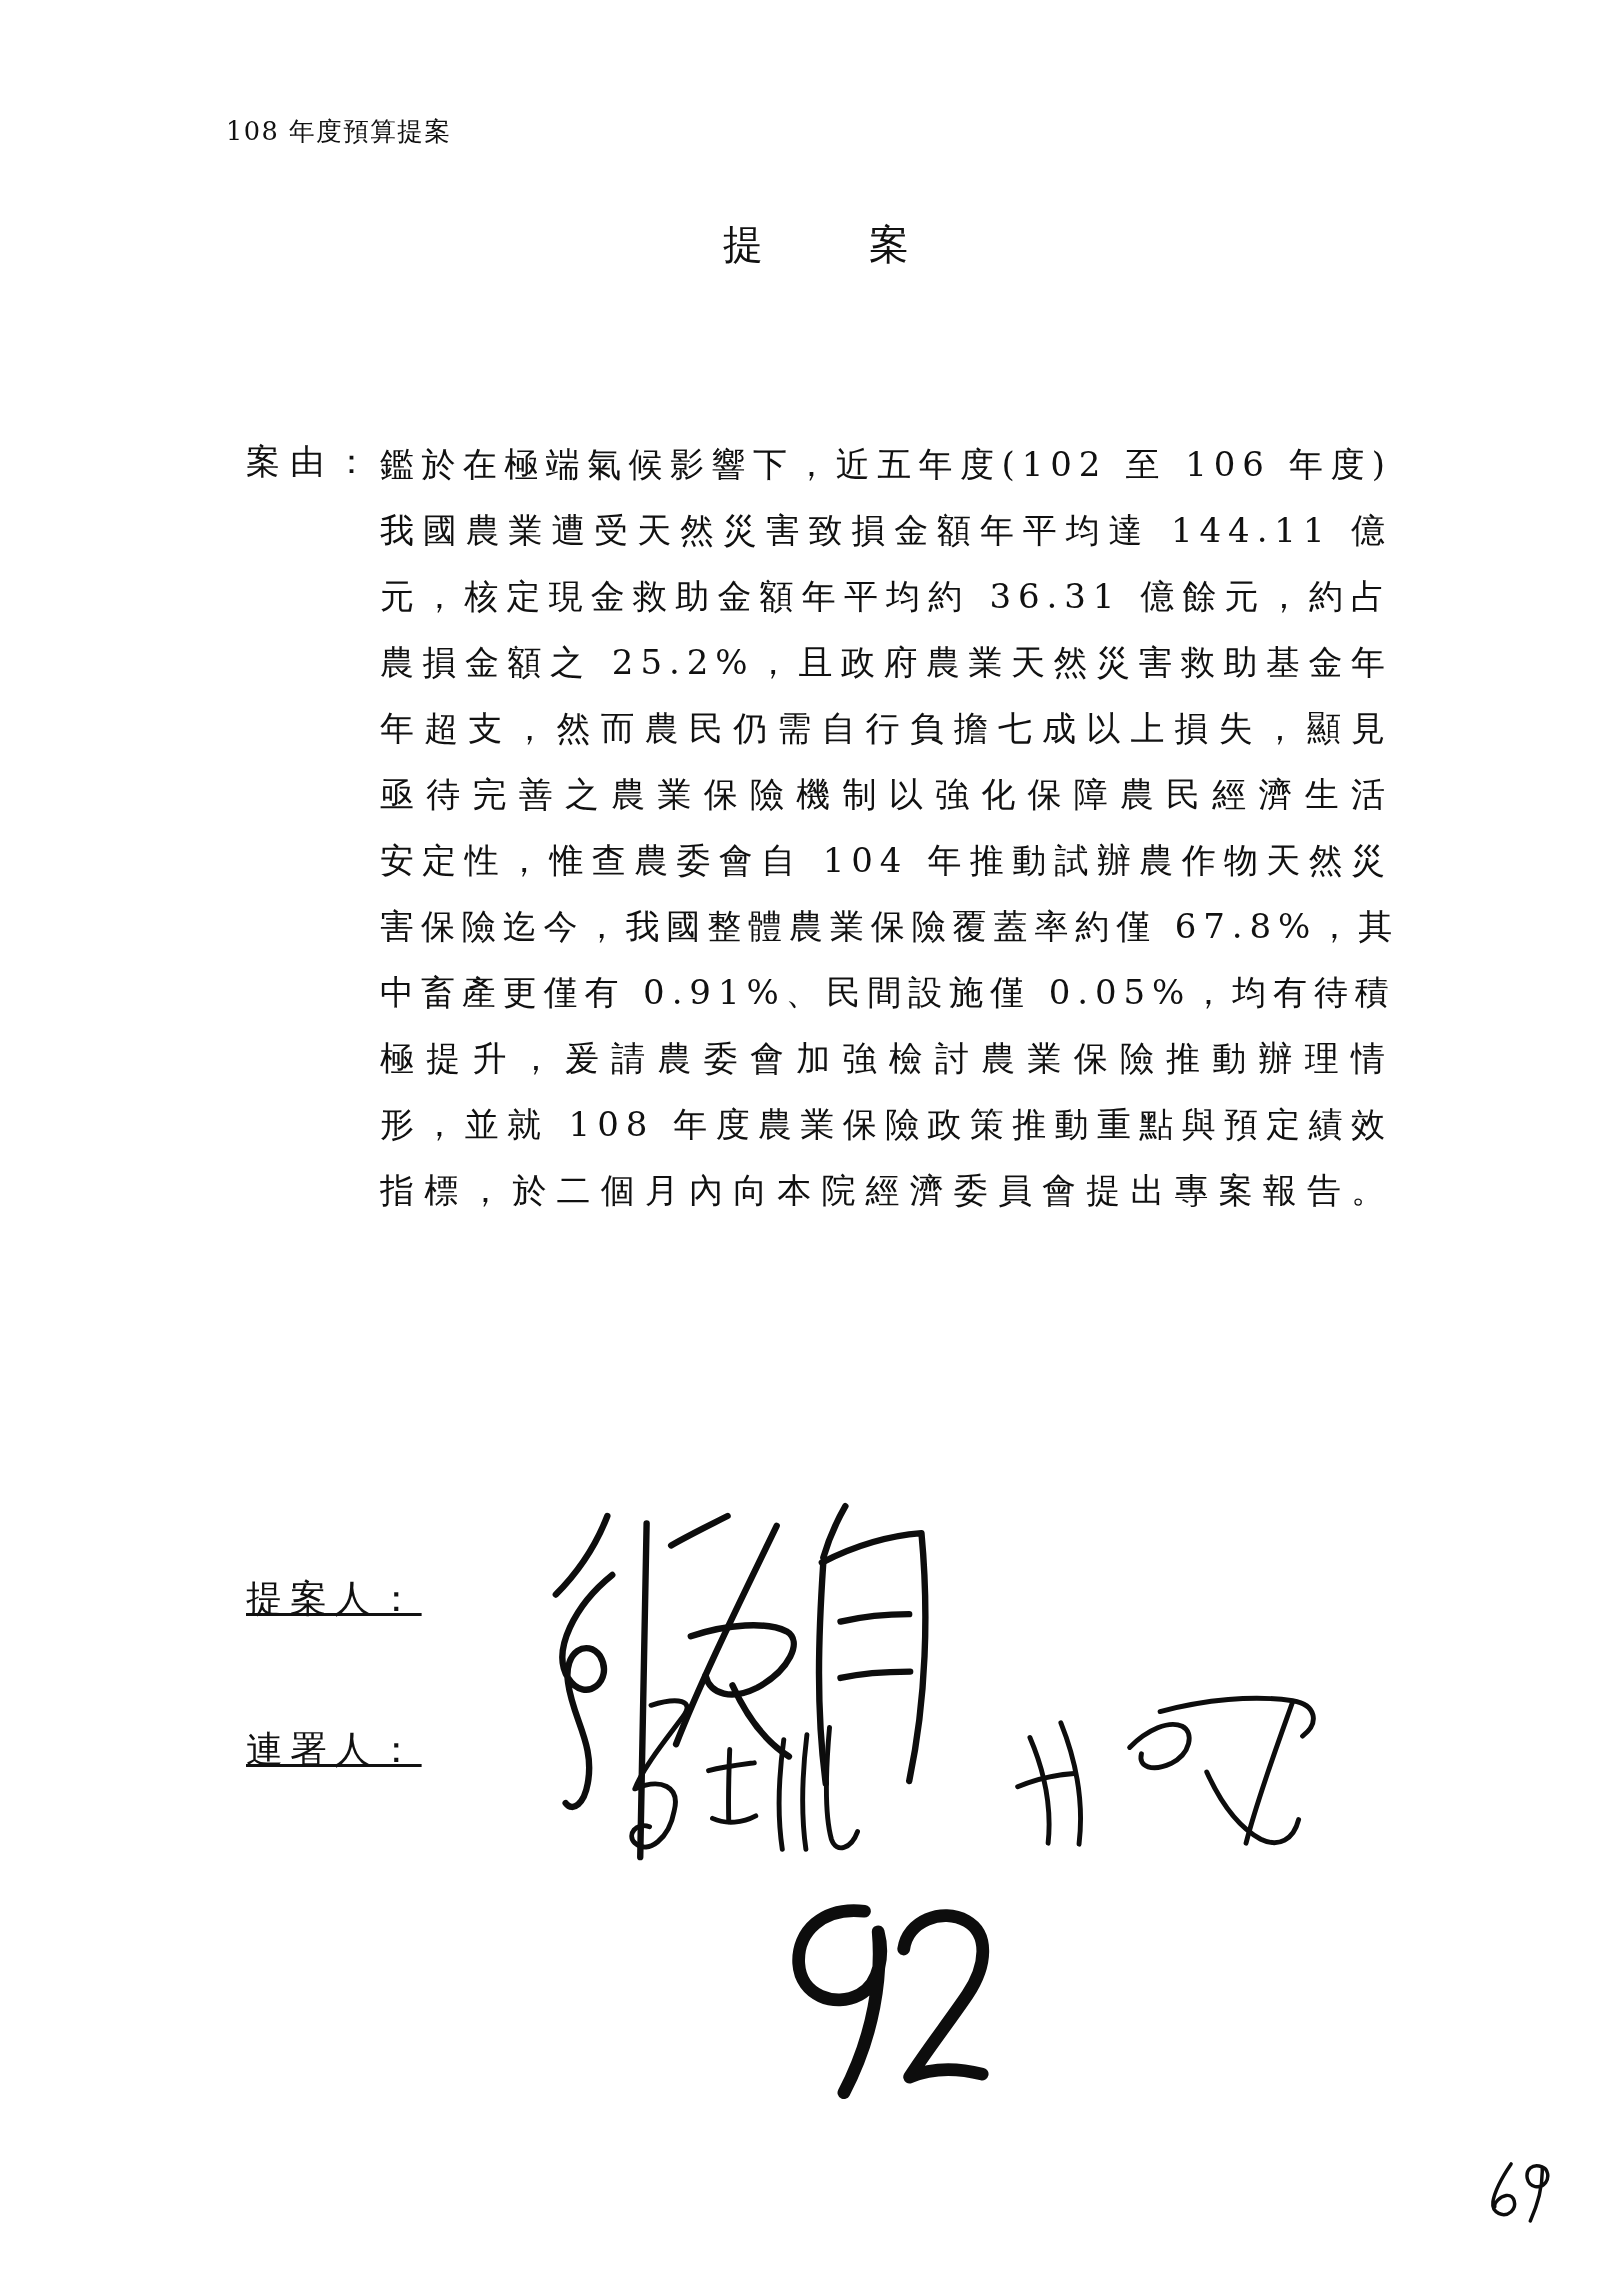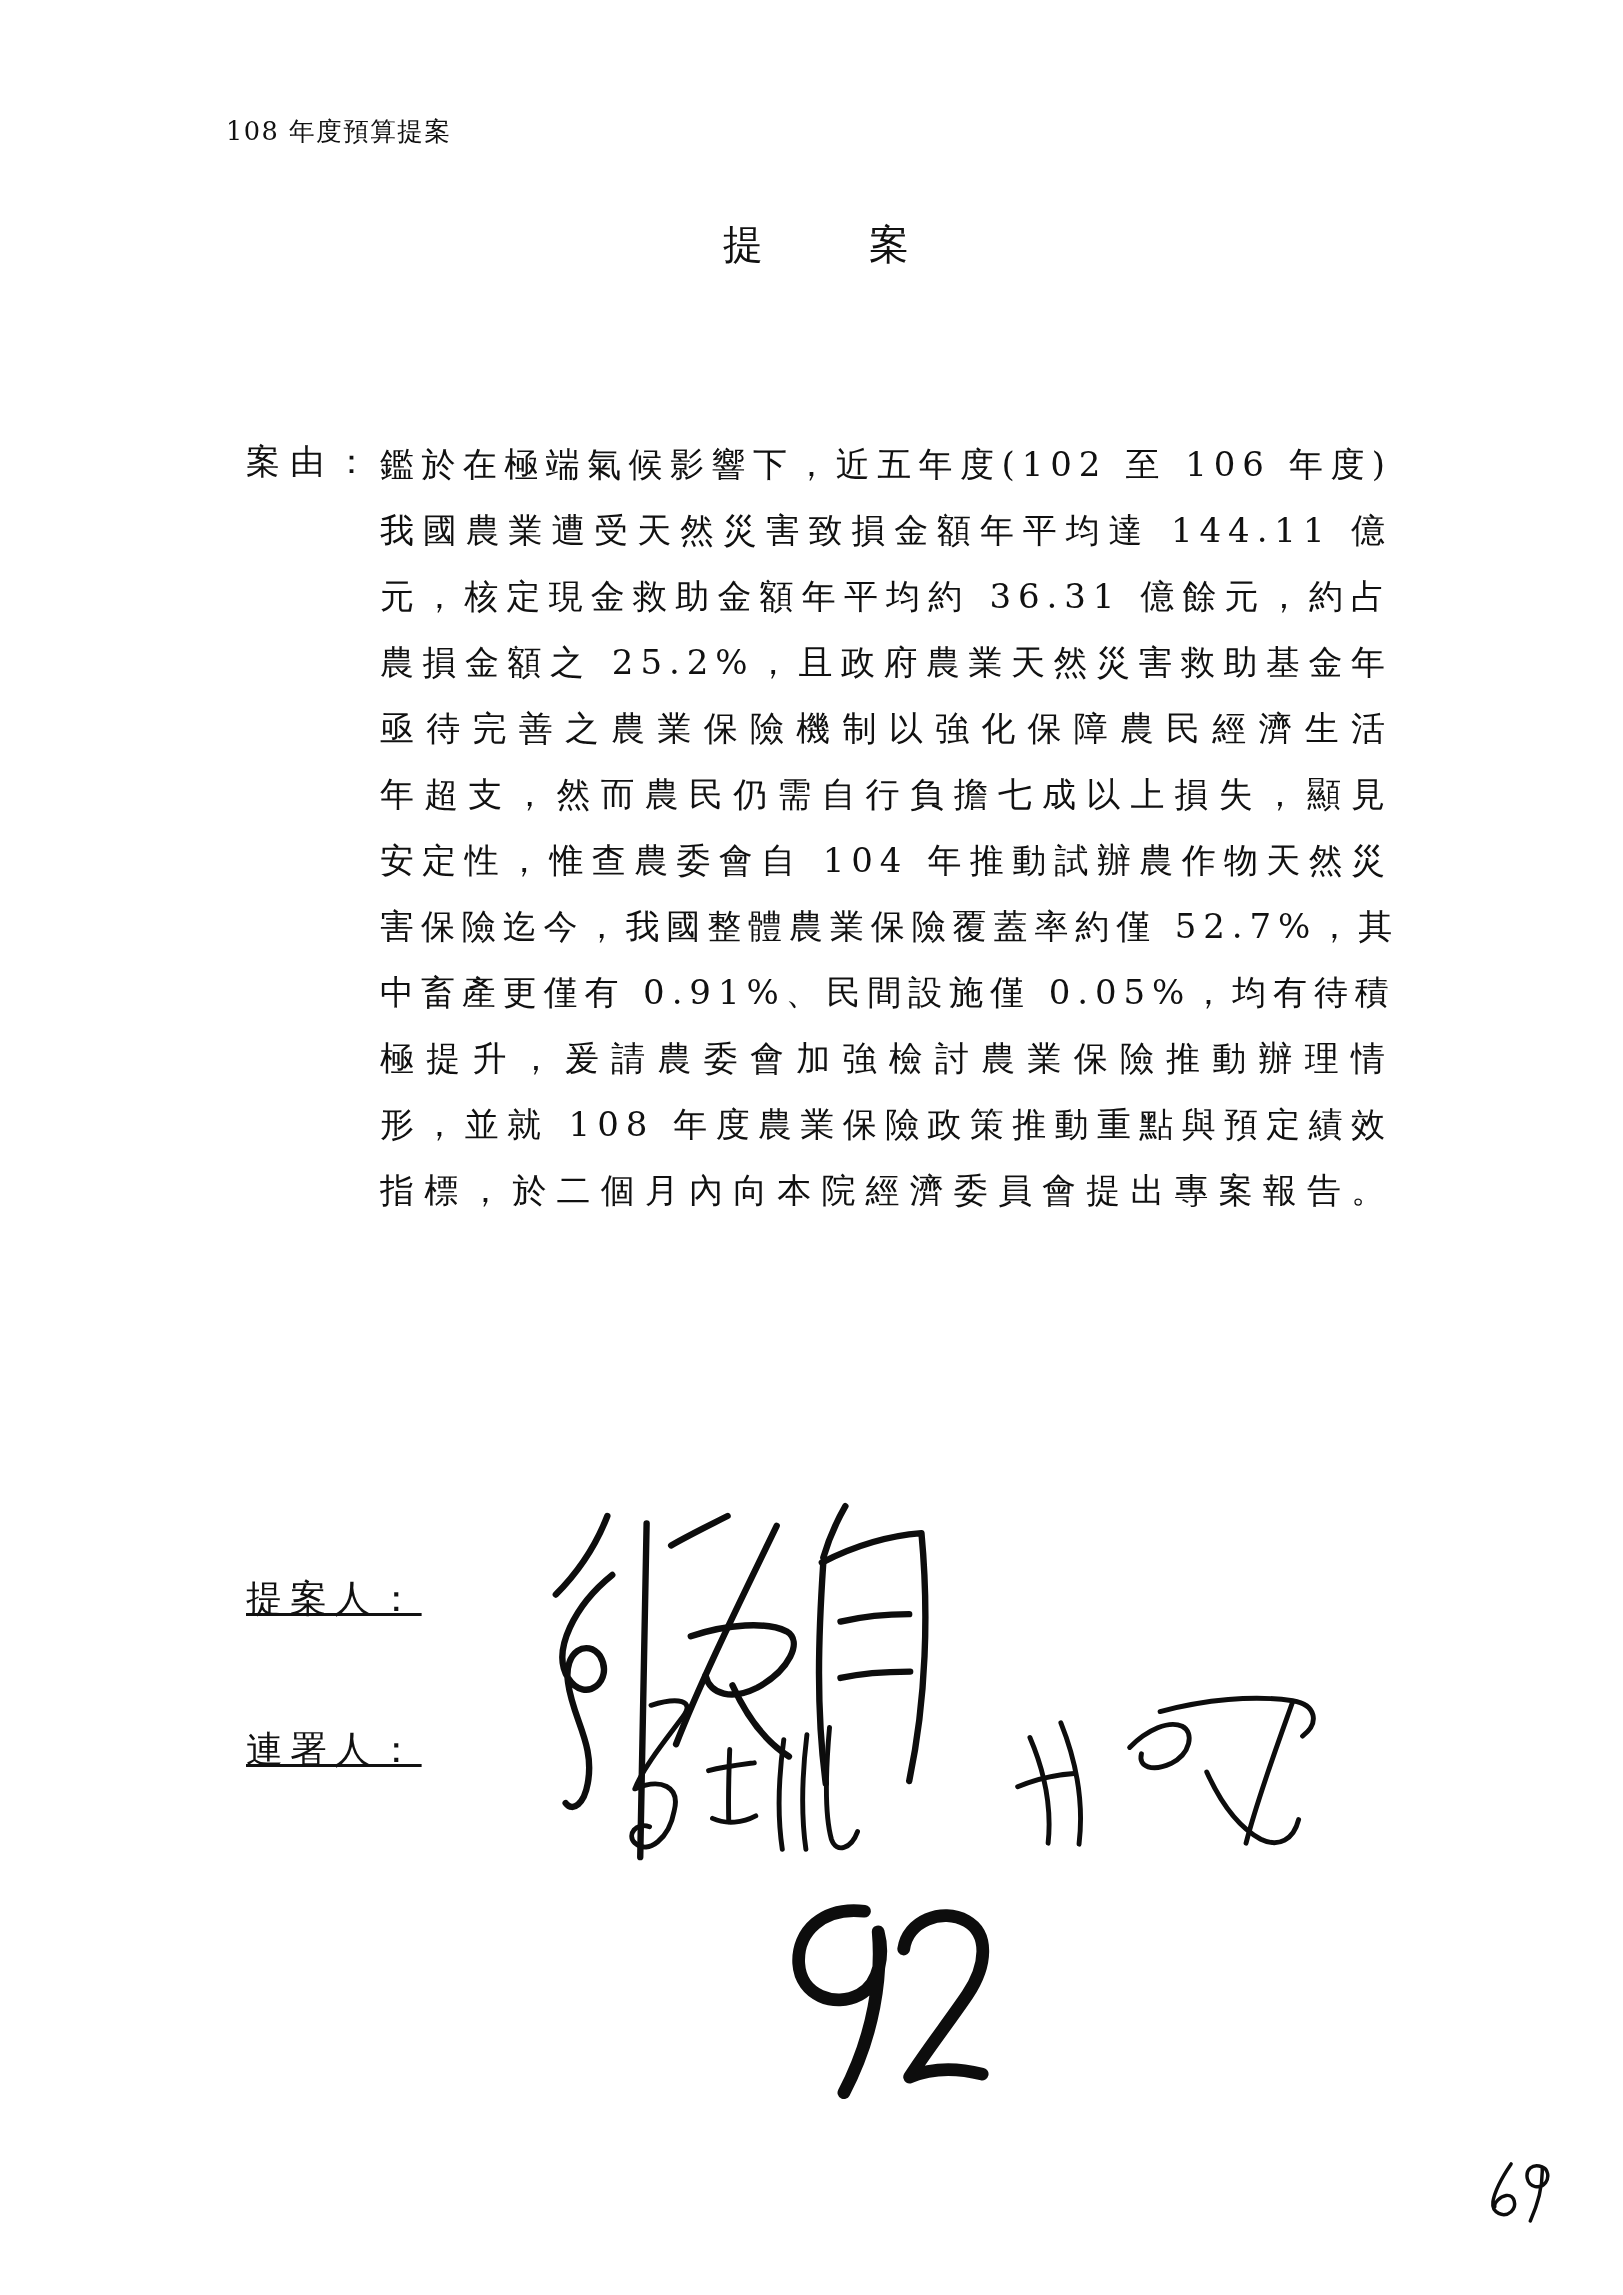--- a/index.html
+++ b/index.html
@@ -79,24 +79,24 @@
   </div>
 
 
   <div class="case-label">案由：</div>
 
   <div class="case-lines">
     <div class="case-line">鑑於在極端氣候影響下，近五年度(102 至 106 年度)</div>
     <div class="case-line">我國農業遭受天然災害致損金額年平均達 144.11 億</div>
     <div class="case-line">元，核定現金救助金額年平均約 36.31 億餘元，約占</div>
     <div class="case-line">農損金額之 25.2%，且政府農業天然災害救助基金年</div>
+    <div class="case-line">年超支，然而農民仍需自行負擔七成以上損失，顯見</div>
     <div class="case-line">亟待完善之農業保險機制以強化保障農民經濟生活</div>
-    <div class="case-line">年超支，然而農民仍需自行負擔七成以上損失，顯見</div>
     <div class="case-line">安定性，惟查農委會自 104 年推動試辦農作物天然災</div>
-    <div class="case-line">害保險迄今，我國整體農業保險覆蓋率約僅 52.7%，其</div>
+    <div class="case-line">害保險迄今，我國整體農業保險覆蓋率約僅 67.8%，其</div>
     <div class="case-line">中畜產更僅有 0.91%、民間設施僅 0.05%，均有待積</div>
     <div class="case-line">極提升，爰請農委會加強檢討農業保險推動辦理情</div>
     <div class="case-line">形，並就 108 年度農業保險政策推動重點與預定績效</div>
     <div class="case-line">指標，於二個月內向本院經濟委員會提出專案報告。</div>
   </div>
 
   <div class="sign-label proposer">提案人：</div>
   <div class="sign-label cosigner">連署人：</div>
 
   <div class="sig" style="left:521px;top:1489px;width:423px;height:373px;">

